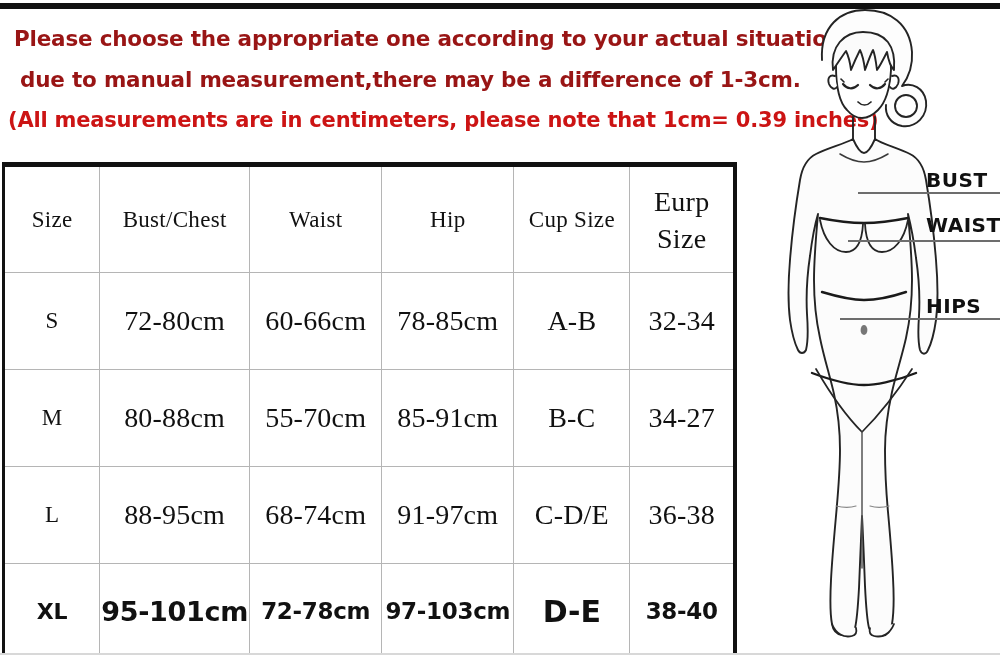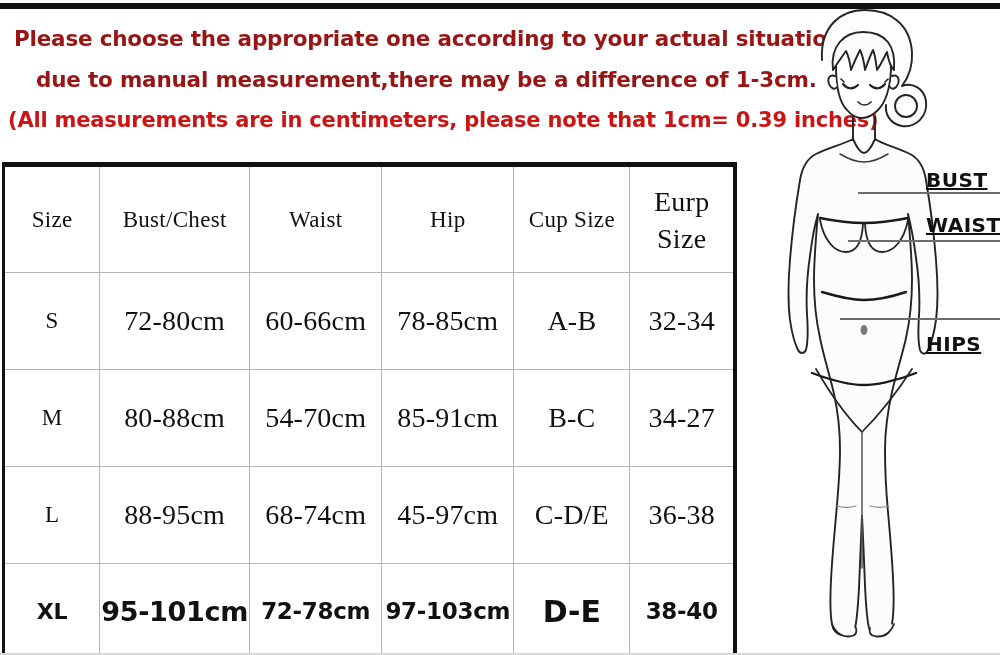--- a/index.html
+++ b/index.html
@@ -48,21 +48,21 @@
   }
   .notice-line {
     font-family: "DejaVu Sans", "Liberation Sans", sans-serif;
     font-weight: bold;
     font-size: 21.5px;
     letter-spacing: -0.2px;
     line-height: 41px;
     white-space: nowrap;
   }
   .notice-line.l1 { color: #991515; padding-left: 14px; }
-  .notice-line.l2 { color: #991515; padding-left: 36px; }
+  .notice-line.l2 { color: #991515; padding-left: 20px; }
   .notice-line.l3 { color: #cc1414; padding-left: 8px; font-size: 21px;}
 
   
   .size-table {
     position: absolute;
     left: 2px;
     top: 162px;
     width: 735px;
     border-collapse: collapse;
     table-layout: fixed;
@@ -137,25 +137,24 @@
     top: 0;
   }
   .fig-label {
     position: absolute;
     font-family: "DejaVu Sans", "Liberation Sans", sans-serif;
     font-weight: bold;
     font-size: 20px;
     color: #111;
     letter-spacing: 0.5px;
     white-space: nowrap;
-    text-decoration: underline;
   }
   .lbl-bust  { left: 186px; top: 160px; }
   .lbl-waist { left: 186px; top: 205px; }
-  .lbl-hips  { left: 186px; top: 286px; margin-top: 38px; }
+  .lbl-hips  { left: 186px; top: 286px; }
 
   .lead-line {
     position: absolute;
     height: 2px;
     background: #6d6d6d;
   }
   .lead-bust  { left: 118px; top: 184px; width: 142px; }
   .lead-waist { left: 108px; top: 232px; width: 152px; }
   .lead-hips  { left: 100px; top: 310px; width: 160px; }
 </style>
@@ -199,30 +198,30 @@
         <td class="cell sz">S</td>
         <td class="cell">72-80cm</td>
         <td class="cell">60-66cm</td>
         <td class="cell">78-85cm</td>
         <td class="cell">A-B</td>
         <td class="cell">32-34</td>
       </tr>
       <tr class="row-m">
         <td class="cell sz">M</td>
         <td class="cell">80-88cm</td>
-        <td class="cell">54-70cm</td>
+        <td class="cell">55-70cm</td>
         <td class="cell">85-91cm</td>
         <td class="cell">B-C</td>
         <td class="cell">34-27</td>
       </tr>
       <tr class="row-l">
         <td class="cell sz">L</td>
         <td class="cell">88-95cm</td>
         <td class="cell">68-74cm</td>
-        <td class="cell">45-97cm</td>
+        <td class="cell">91-97cm</td>
         <td class="cell">C-D/E</td>
         <td class="cell">36-38</td>
       </tr>
       <tr class="row-xl">
         <td class="cell sz">XL</td>
         <td class="cell big">95-101cm</td>
         <td class="cell small">72-78cm</td>
         <td class="cell small">97-103cm</td>
         <td class="cell cup">D-E</td>
         <td class="cell small">38-40</td>

